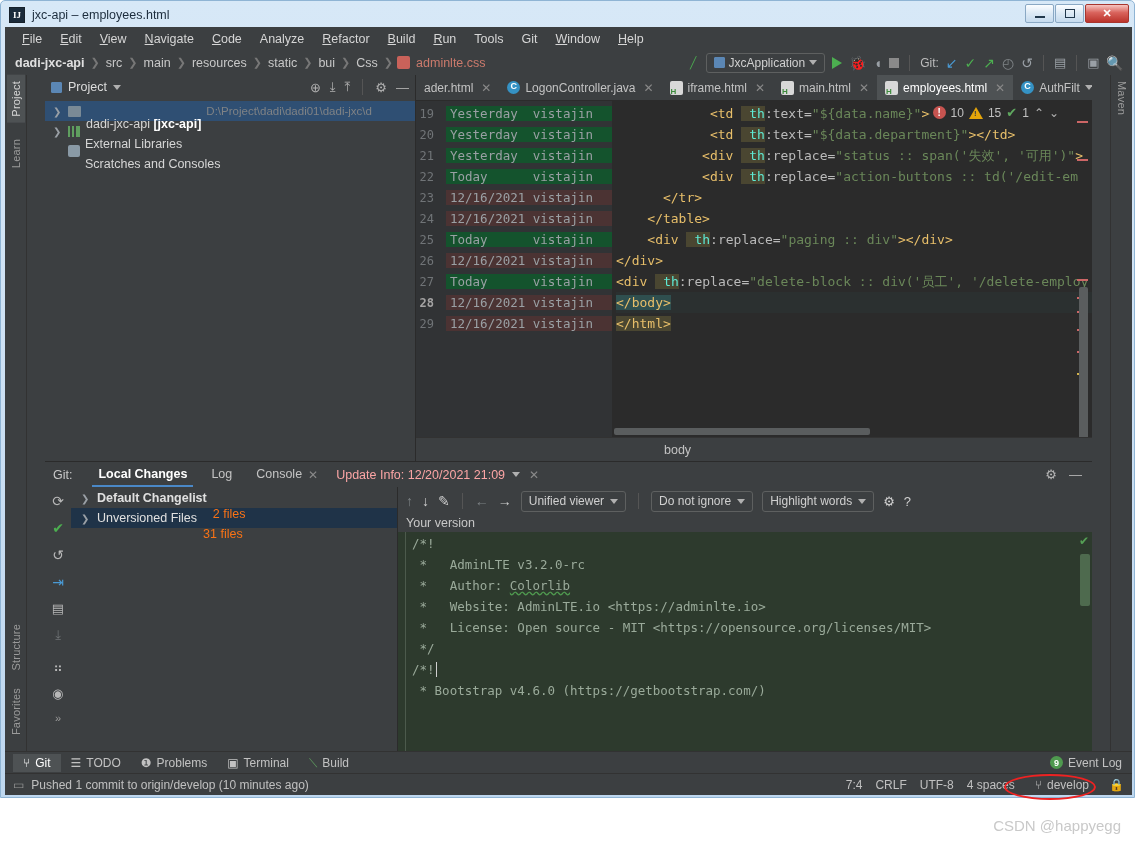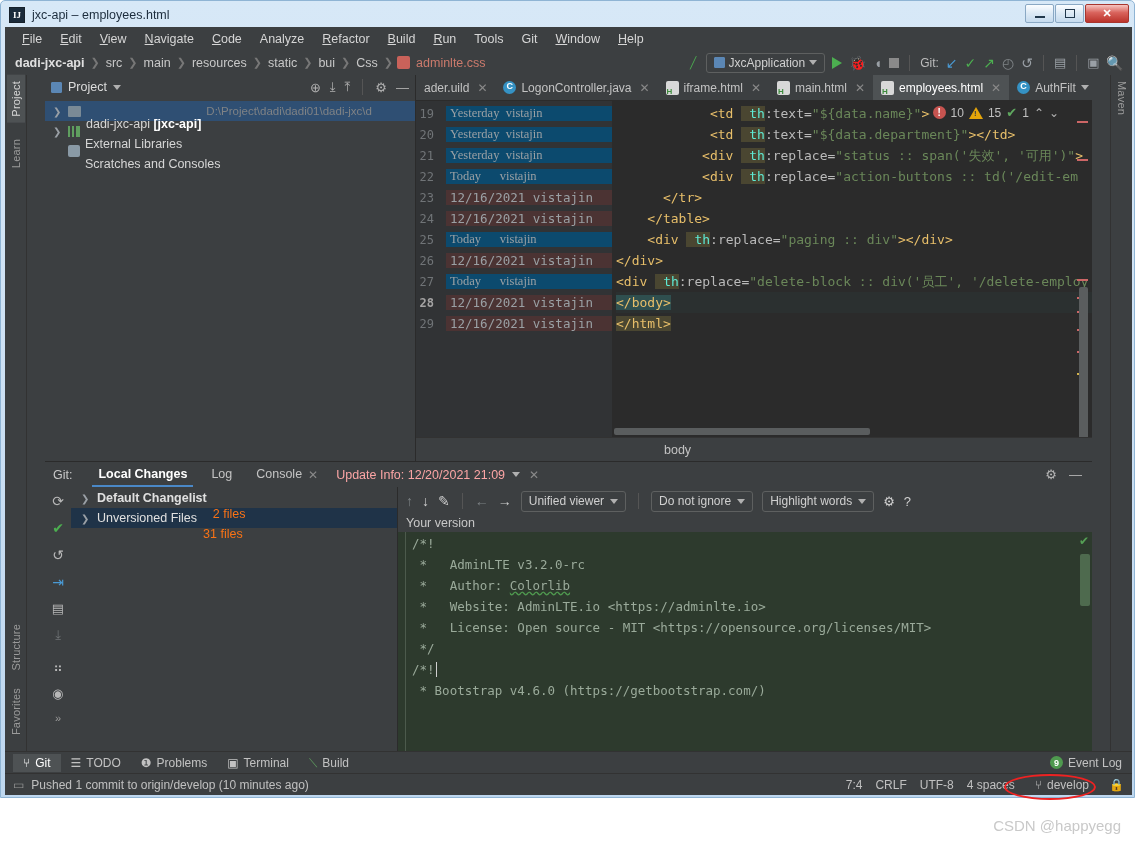--- a/index.html
+++ b/index.html
@@ -141,21 +141,21 @@
   .editorbody { flex: 1; display: flex; position: relative; min-height:0; background:#2b2b2b;}
   .annotate {
     width: 196px; background: #313335; font-family: "DejaVu Sans Mono", monospace;
     font-size: 12.5px; padding-top: 2px; flex-shrink: 0; position:relative;
   }
   .aline { display: flex; height: 21px; align-items: center;}
   .aln { width: 30px; text-align: right; color: #707477; padding-right: 12px; font-size: 12px;}
   .aln.cur { color: #a4a3a3; font-weight: bold;}
   .atxt { flex: 1; color: #9aa0a4; padding-left: 4px; letter-spacing: 0px;}
   .atxt.red { background: #4b3333; }
-  .atxt.gray { background: #0c4a6e; font-family: Liberation Serif, serif; }
+  .atxt.gray { background: #14532d; }
 
   .codearea { flex: 1; position: relative; overflow: hidden; background: #2b2b2b;}
   .cline { height: 21px; line-height: 21px; font-family: "DejaVu Sans Mono", monospace; font-size: 13px; white-space: pre; color: #a9b7c6;}
   .tag { color: #e8bf6a; }
   .attr { color: #bababa; }
   .thattr { color: #5eead4; background: #4a4631; padding-left: 8px;}
   .str { color: #6a8759;}
 
   .inspect {
     position: absolute; right: 30px; top: 3px; display: flex; align-items: center; gap: 5px;
@@ -377,21 +377,21 @@
                   <span class="arrow"></span>
                   <span style="display:inline-block;width:12px;height:12px;background:#8a9aa6;border-radius:2px;position:relative"></span>
                   <span class="tname">Scratches and Consoles</span>
                 </div>
               </div>
             </div>
 
             <div class="editorwrap">
               <div class="tabsrow">
                 <div class="etab">
-                  <span>ader.uild</span>
+                  <span>ader.html</span>
                   <span class="x">✕</span>
                 </div>
                 <div class="etab">
                   <span class="ficon java"></span>
                   <span>LogonController.java</span>
                   <span class="x">✕</span>
                 </div>
                 <div class="etab">
                   <span class="ficon html"></span>
                   <span>iframe.html</span>

